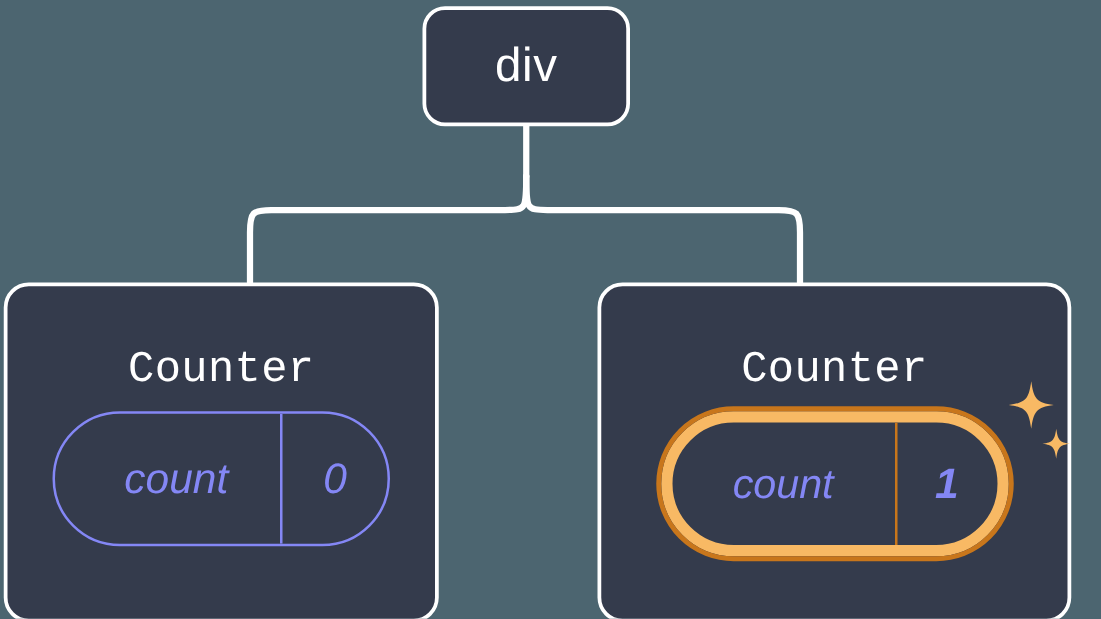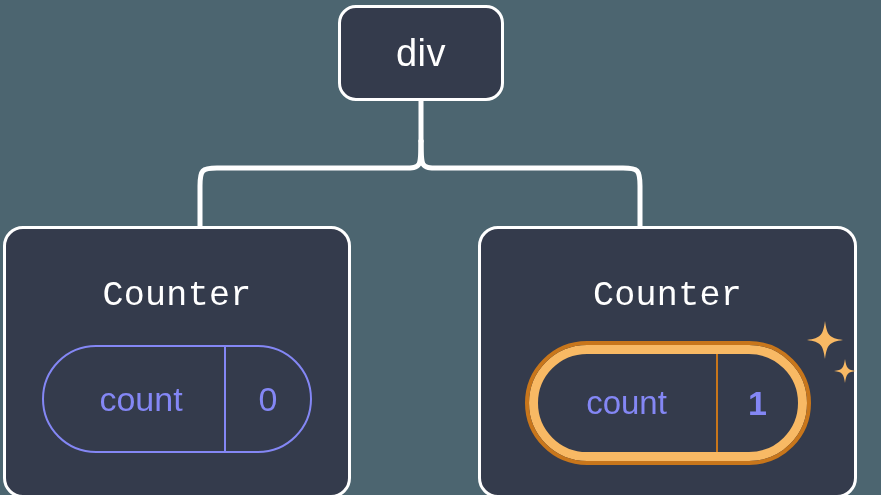--- a/index.html
+++ b/index.html
@@ -75,24 +75,25 @@
     font-size: 35px;
     line-height: 1;
     margin-top: 50px;
     letter-spacing: 0.3px;
     font-family: Liberation Mono, monospace;
   }
 
   
   .pill-wrap {
     position: relative;
-    margin-top: 31px;
+    margin-top: 15px;
     display: flex;
     align-items: flex-start;
     justify-content: center;
+    font-style: italic;
   }
   .pill {
     display: flex;
     align-items: stretch;
     box-sizing: border-box;
     border-radius: 999px;
     overflow: hidden;
   }
   .pill-plain {
     width: 270px;

